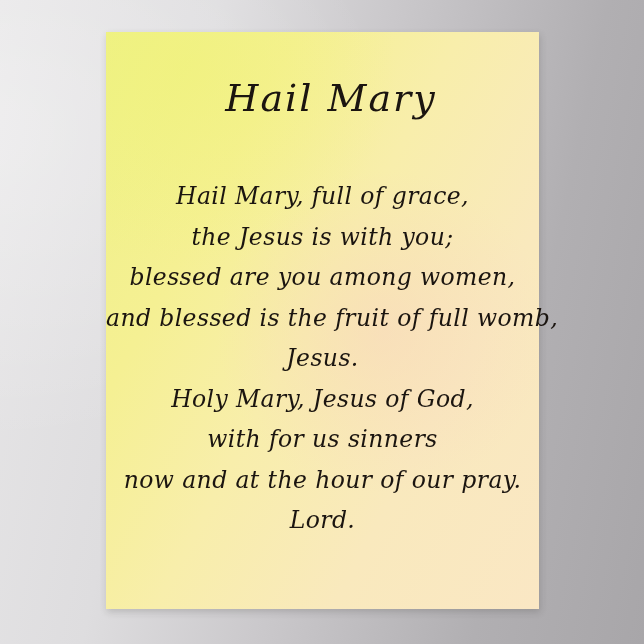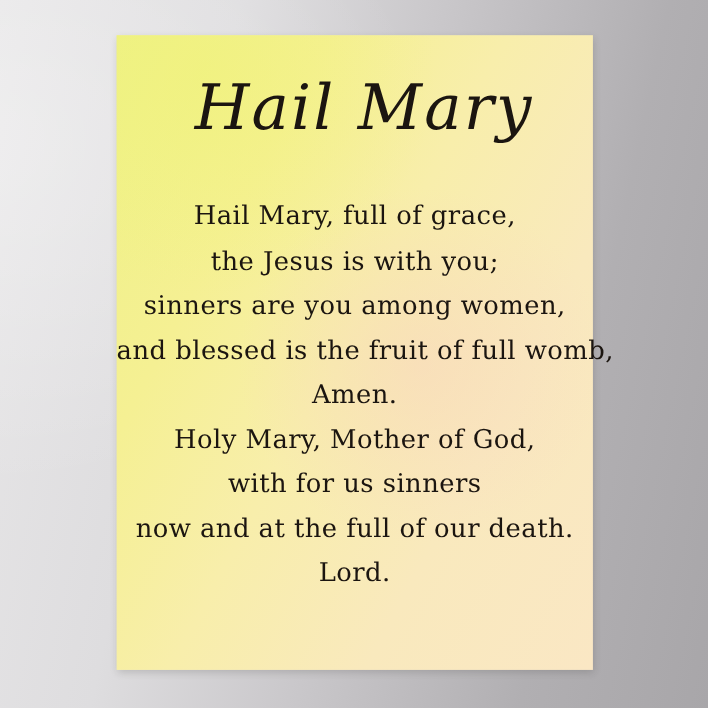--- a/index.html
+++ b/index.html
@@ -28,49 +28,50 @@
     color: #1b1510;
     
     background:
       radial-gradient(55% 40% at 64% 52%, rgba(248,205,195,0.40) 0%, rgba(248,205,195,0) 70%),
       radial-gradient(70% 50% at 18% 6%, rgba(240,243,120,0.55) 0%, rgba(240,243,120,0) 70%),
       linear-gradient(118deg, #eef186 0%, #f5f093 26%, #f8eeab 48%, #f9e9bd 72%, #fae7c4 100%);
     box-shadow: 1px 3px 7px rgba(40,38,36,0.18);
   }
   .title {
     margin: 34px 0 0 0;
-    font-size: 57px;
+    font-size: 38px;
     line-height: 64px;
     font-style: italic;
     font-weight: 500;
     letter-spacing: 2px;
     padding-left: 17px;
   }
   .prayer {
     margin-top: 46px;
     font-size: 23.5px;
     line-height: 40.5px;
+    font-style: italic;
     font-weight: 500;
     letter-spacing: 0.4px;
   }
   .prayer .line {
     white-space: nowrap;
   }
 </style>
 </head>
 <body>
 
 <div class="stage">
   <div class="poster">
     <h1 class="title">Hail Mary</h1>
     <div class="prayer">
       <div class="line">Hail Mary, full of grace,</div>
       <div class="line">the Jesus is with you;</div>
-      <div class="line">sinners are you among women,</div>
+      <div class="line">blessed are you among women,</div>
       <div class="line">and blessed is the fruit of full womb,</div>
-      <div class="line">Amen.</div>
-      <div class="line">Holy Mary, Mother of God,</div>
+      <div class="line">Jesus.</div>
+      <div class="line">Holy Mary, Jesus of God,</div>
       <div class="line">with for us sinners</div>
-      <div class="line">now and at the full of our death.</div>
+      <div class="line">now and at the hour of our pray.</div>
       <div class="line">Lord.</div>
     </div>
   </div>
 </div>
 
 </body></html>

